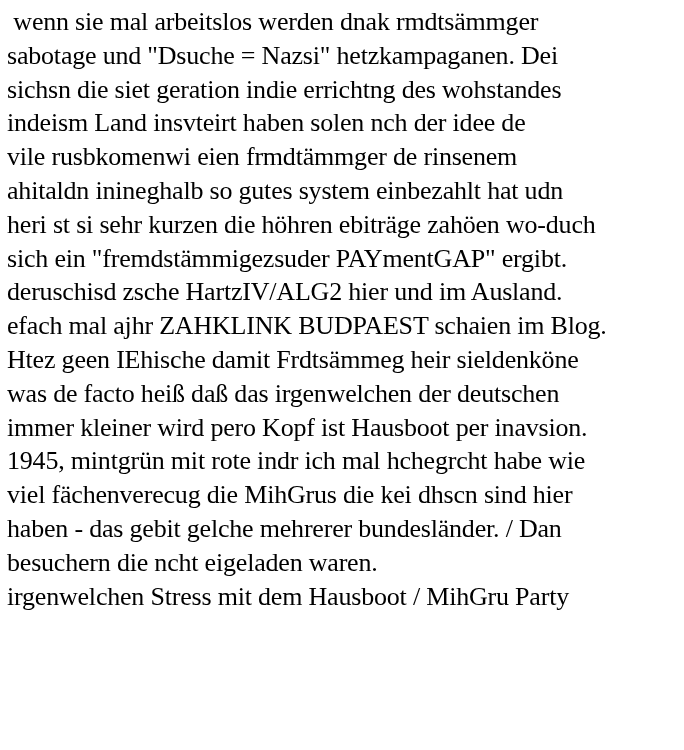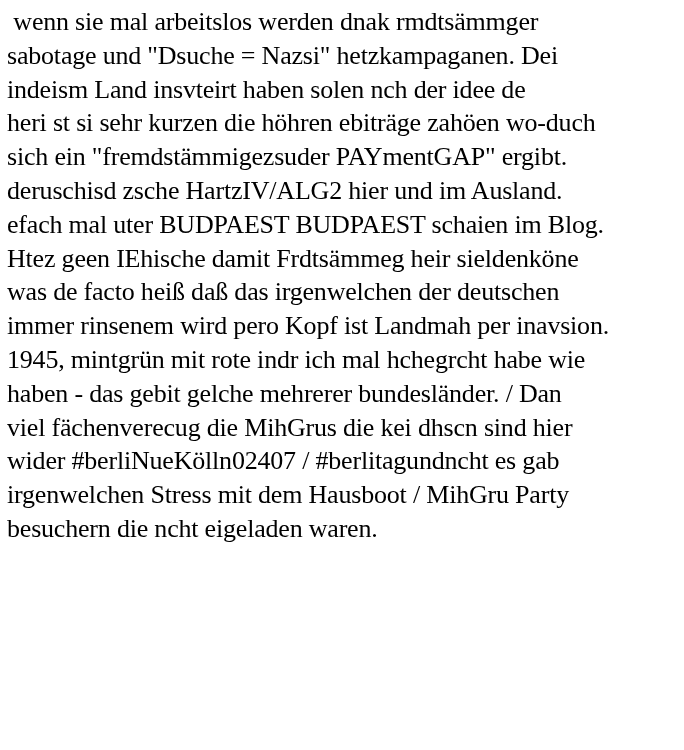--- a/index.html
+++ b/index.html
@@ -28,27 +28,29 @@
     white-space: pre;      
     overflow: hidden;
   }
 </style>
 </head>
 <body>
 
 <div class="text-block">
   <div class="line"> wenn sie mal arbeitslos werden dnak rmdtsämmger</div>
   <div class="line">sabotage und "Dsuche = Nazsi" hetzkampaganen. Dei</div>
+  <div class="line">sichsn die siet geration indie errichtng des wohstandes</div>
   <div class="line">indeism Land insvteirt haben solen nch der idee de</div>
+  <div class="line">vile rusbkomenwi eien frmdtämmger de rinsenem</div>
+  <div class="line">ahitaldn inineghalb so gutes system einbezahlt hat udn</div>
   <div class="line">heri st si sehr kurzen die höhren ebiträge zahöen wo-duch</div>
   <div class="line">sich ein "fremdstämmigezsuder PAYmentGAP" ergibt.</div>
   <div class="line">deruschisd zsche HartzIV/ALG2 hier und im Ausland.</div>
-  <div class="line">efach mal uter BUDPAEST BUDPAEST schaien im Blog.</div>
+  <div class="line">efach mal ajhr ZAHKLINK BUDPAEST schaien im Blog.</div>
   <div class="line">Htez geen IEhische damit Frdtsämmeg heir sieldenköne</div>
   <div class="line">was de facto heiß daß das irgenwelchen der deutschen</div>
-  <div class="line">immer rinsenem wird pero Kopf ist Landmah per inavsion.</div>
+  <div class="line">immer kleiner wird pero Kopf ist Hausboot per inavsion.</div>
   <div class="line">1945, mintgrün mit rote indr ich mal hchegrcht habe wie</div>
+  <div class="line">viel fächenverecug die MihGrus die kei dhscn sind hier</div>
   <div class="line">haben - das gebit gelche mehrerer bundesländer. / Dan</div>
-  <div class="line">viel fächenverecug die MihGrus die kei dhscn sind hier</div>
-  <div class="line">wider #berliNueKölln02407 / #berlitagundncht es gab</div>
+  <div class="line">besuchern die ncht eigeladen waren.</div>
   <div class="line">irgenwelchen Stress mit dem Hausboot / MihGru Party</div>
-  <div class="line">besuchern die ncht eigeladen waren.</div>
 </div>
 
 </body></html>

